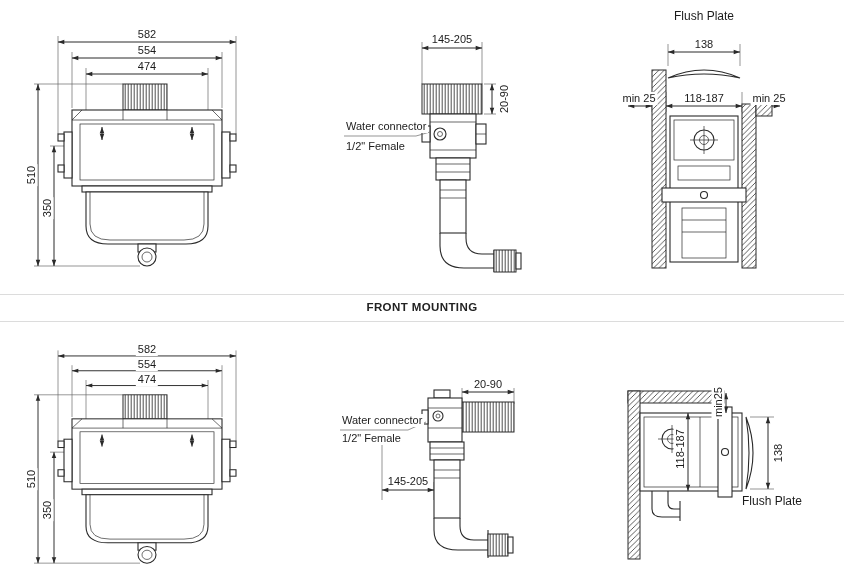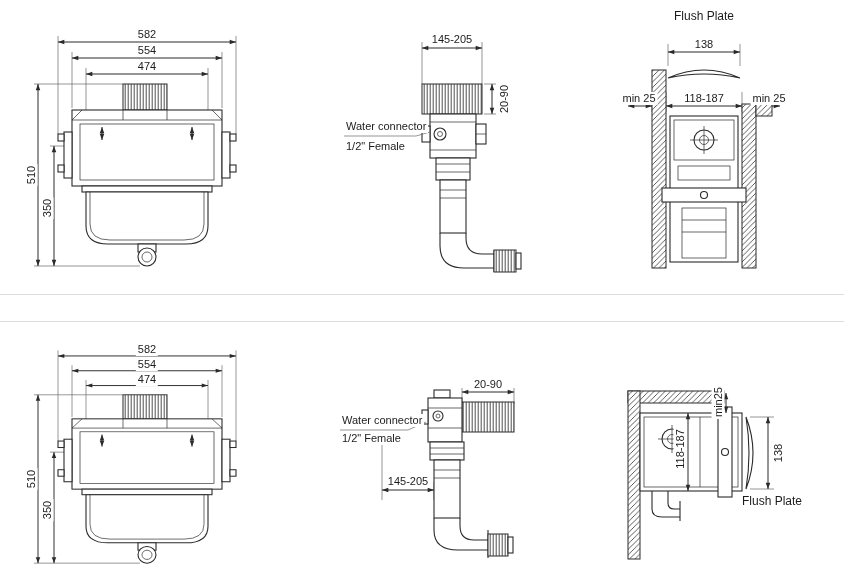--- a/index.html
+++ b/index.html
@@ -174,20 +174,21 @@
       </g>
     </svg>
     <div class="lab cx" style="left:82px; top:2px; font-size:12px;">Flush Plate</div>
     <div class="lab cx" style="left:82px; top:30px;">138</div>
     <div class="lab cx" style="left:17px; top:84px;">min 25</div>
     <div class="lab cx" style="left:82px; top:84px;">118-187</div>
     <div class="lab cx" style="left:147px; top:84px;">min 25</div>
   </div>
 
   <div class="divline" style="top:294px;"></div>
+  <div class="divtitle" style="top:301px;">FRONT MOUNTING</div>
   <div class="divline" style="top:321px;"></div>
 
   <div class="draw" style="left:28px; top:343px; width:210px; height:222px;">
     <svg viewBox="0 0 210 240" preserveAspectRatio="none">
       <g>
         <line class="ext" x1="30" y1="8" x2="30" y2="106"></line>
         <line class="ext" x1="208" y1="8" x2="208" y2="106"></line>
         <line class="dim" x1="30" y1="14" x2="208" y2="14"></line>
         <line class="ext" x1="44" y1="24" x2="44" y2="80"></line>
         <line class="ext" x1="194" y1="24" x2="194" y2="80"></line>

